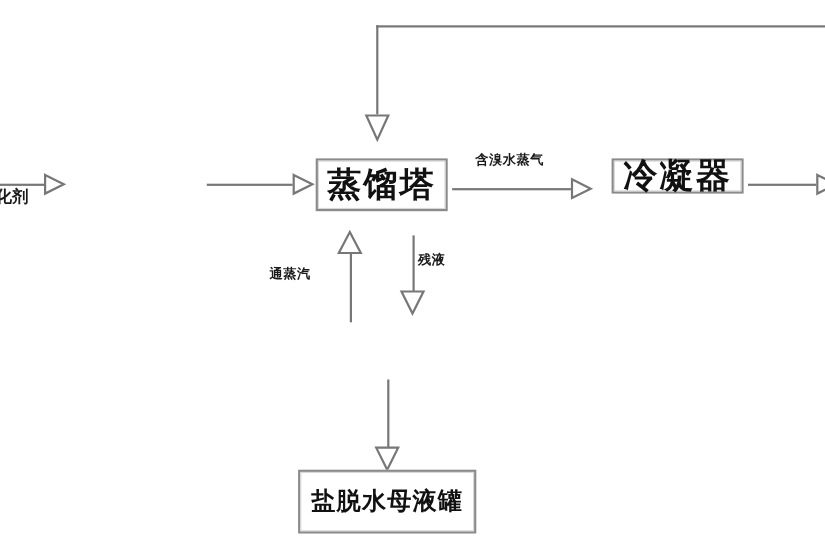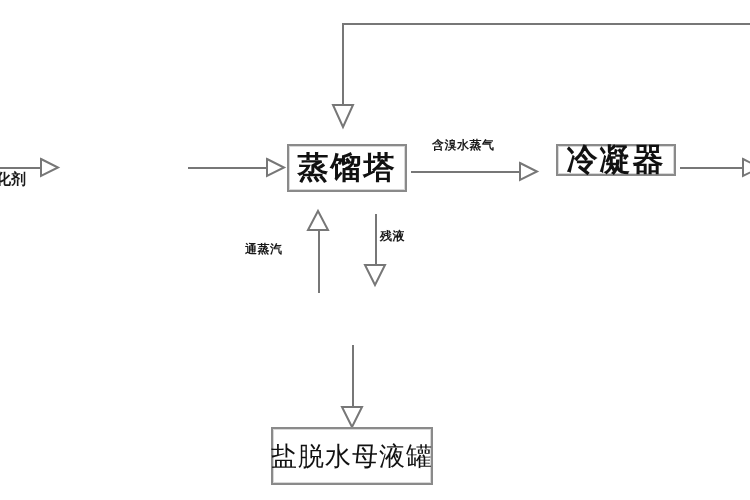--- a/index.html
+++ b/index.html
@@ -33,21 +33,21 @@
   .box .inner {
     box-sizing: border-box;
     width: 100%;
     height: 100%;
     border: 1px solid #d8d8d8;
     display: flex;
     align-items: center;
     justify-content: center;
   }
   .box-lg  { font-size: 31px; font-weight: 700; }
-  .box-sm  { font-size: 26px; font-weight: 400; letter-spacing: 1px; }
+  .box-sm  { font-size: 22px; font-weight: 700; letter-spacing: 1px; }
 
   
   .hline {
     position: absolute;
     height: 0;
     border-top: 2px solid #777777;
   }
   .vline {
     position: absolute;
     width: 0;

